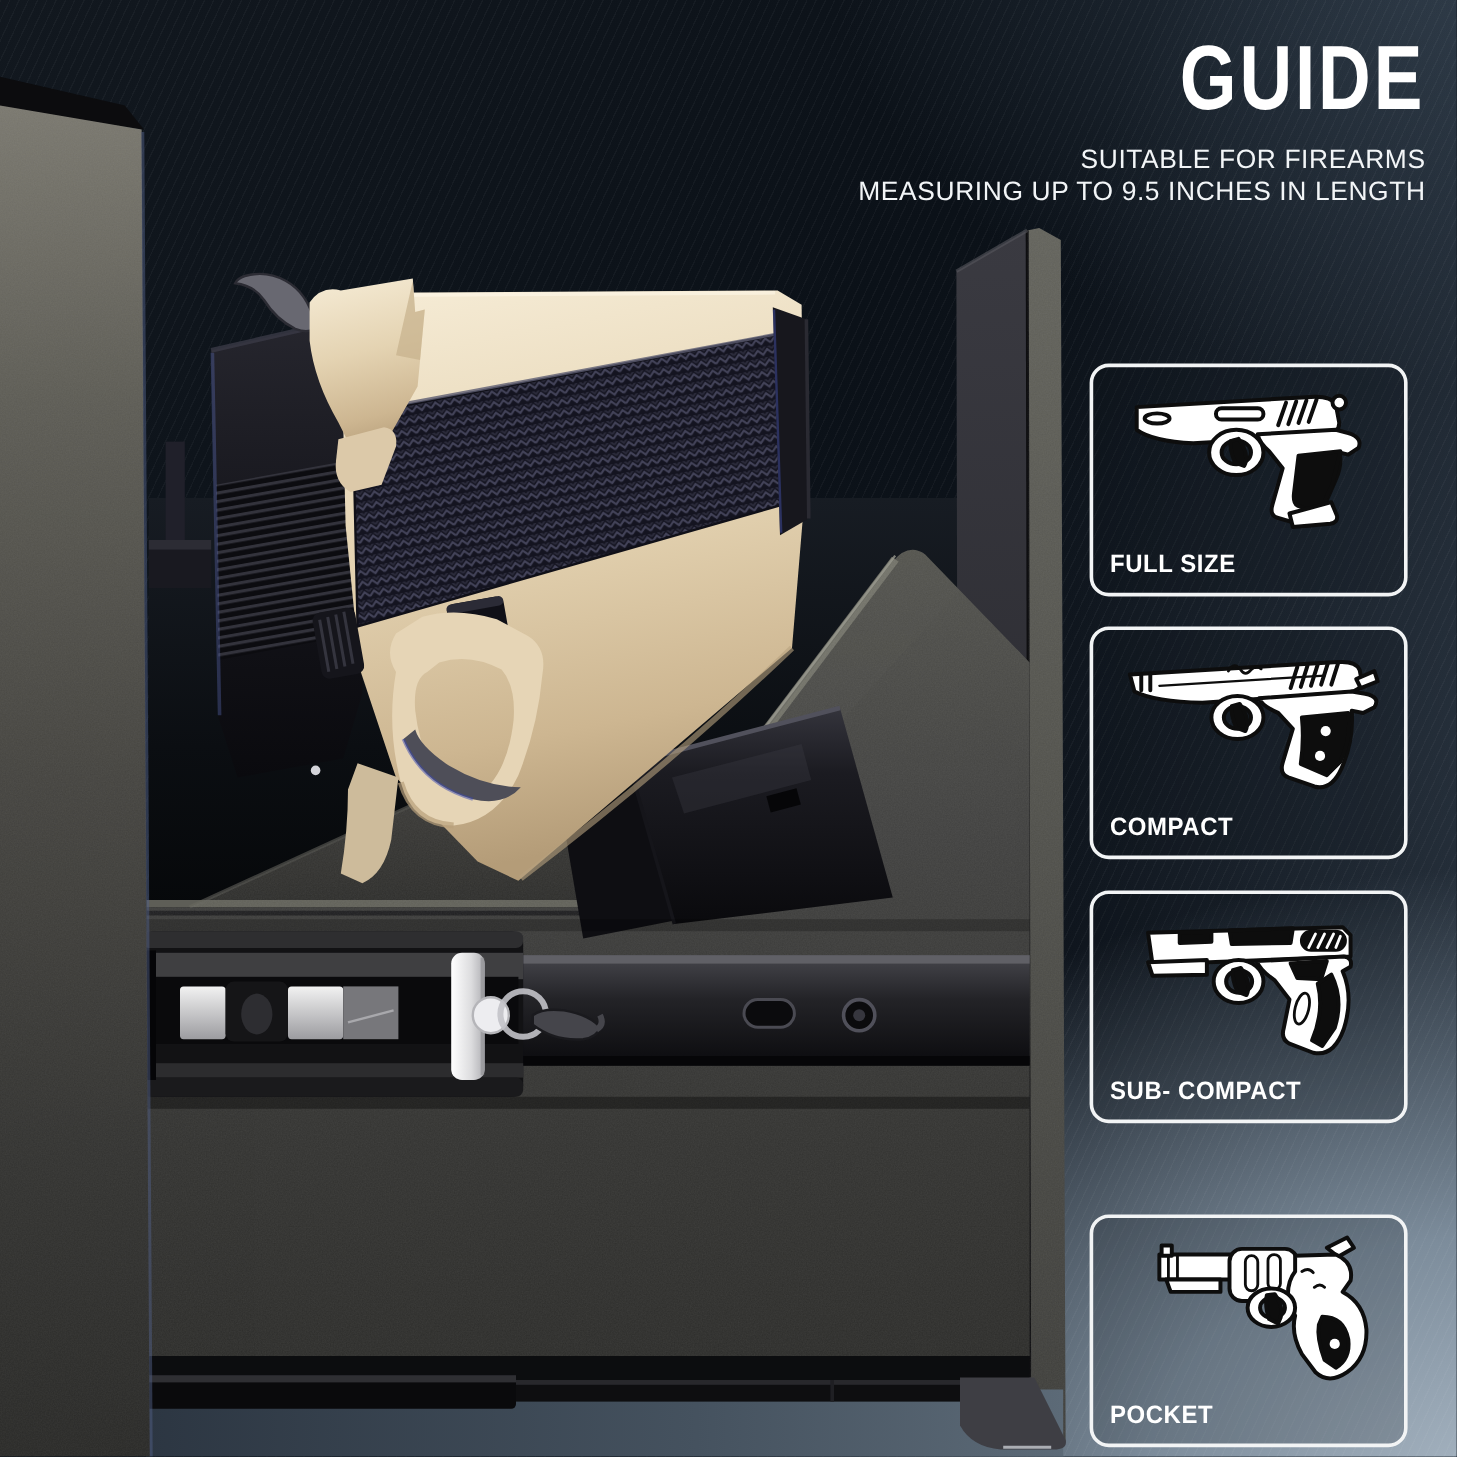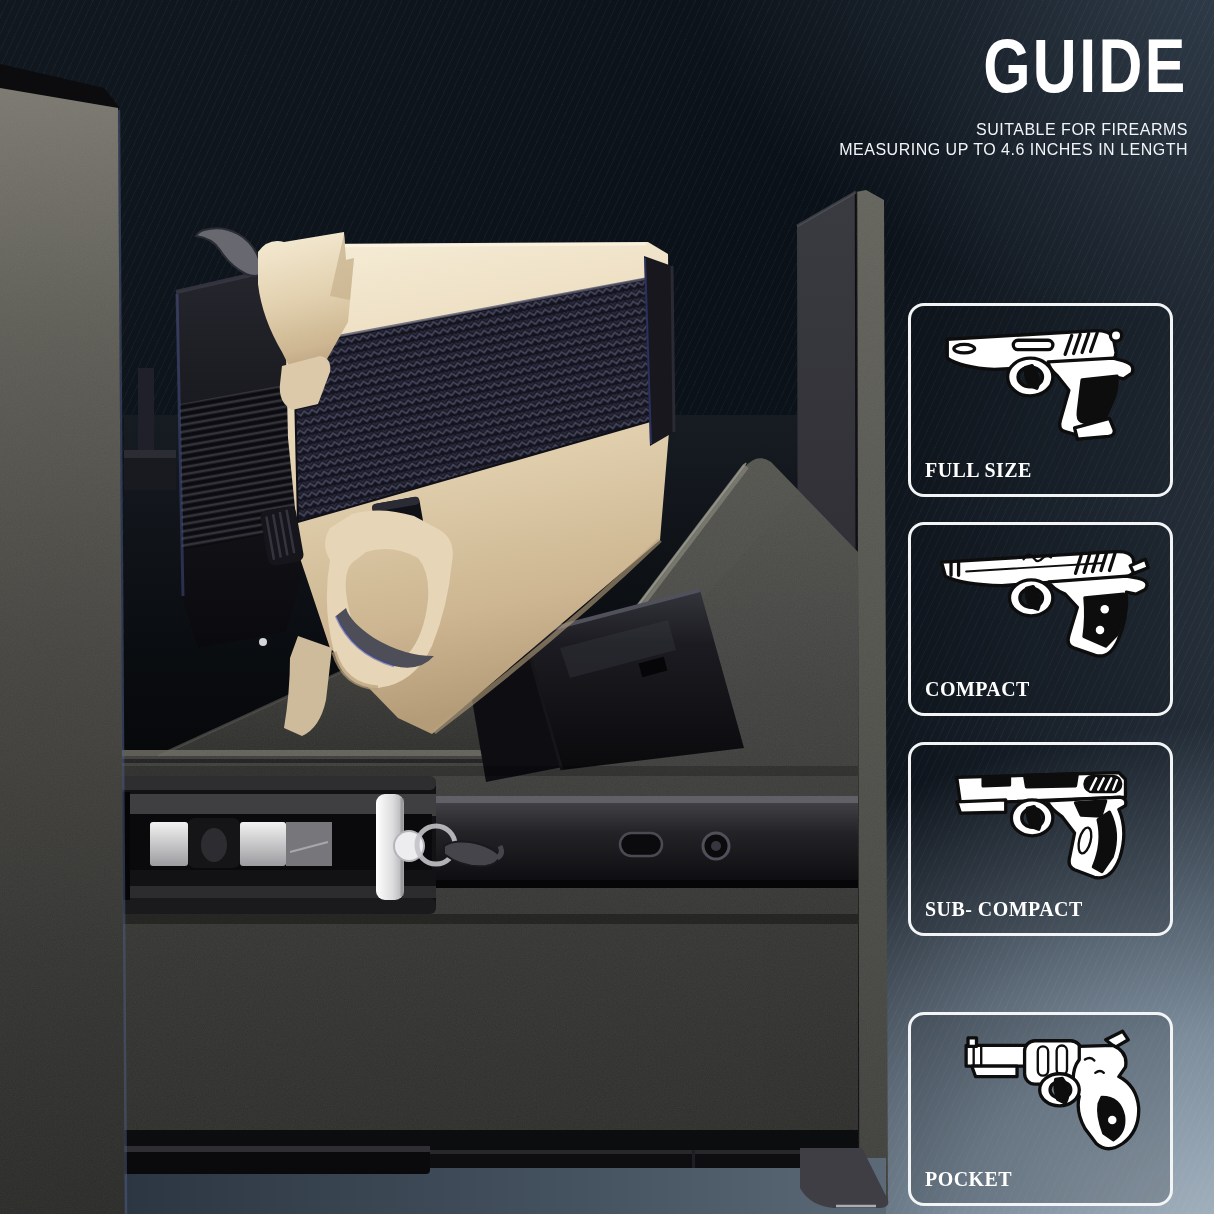--- a/index.html
+++ b/index.html
@@ -20,25 +20,25 @@
     position:absolute;inset:0;opacity:.05;
     background:repeating-linear-gradient(115deg, rgba(255,255,255,.7) 0 1px, transparent 1px 7px);
   }
   .photo{position:absolute;left:0;top:0;}
   .guide-header{position:absolute;top:28px;right:26px;text-align:right;color:#ffffff;z-index:5;}
   .guide-title{
     display:inline-block;font-weight:700;font-size:76px;line-height:1;
     letter-spacing:3px;transform:scaleX(.8);transform-origin:100% 50%;
     color:#ffffff;
   }
-  .guide-subtitle{margin-top:16px;font-size:16px;line-height:1.22;letter-spacing:.5px;color:#f2f5f7;}
+  .guide-subtitle{margin-top:16px;font-size:22px;line-height:1.22;letter-spacing:.5px;color:#f2f5f7;}
   .panel{
     position:absolute;left:908px;width:265px;height:194px;
     border:3px solid #f2f4f5;border-radius:16px;
-    background:rgba(10,16,24,.18);z-index:4;font-family:Liberation Serif, serif;
+    background:rgba(10,16,24,.18);z-index:4;
   }
   .panel-icon{position:absolute;top:5px;left:14px;right:10px;height:132px;}
   .panel-icon svg{width:100%;height:100%;}
   .panel-label{
     position:absolute;left:14px;bottom:11px;color:#ffffff;
     font-weight:700;font-size:21px;letter-spacing:.5px;white-space:nowrap;
     transform:scaleX(.95);transform-origin:left bottom;
   }
 </style>
 </head>
@@ -269,21 +269,21 @@
     </g>
     <g clip-path="url(#wallClip)">
       <rect x="0" y="0" width="1214" height="1214" filter="url(#grain)" opacity=".18"></rect>
     </g>
   </svg>
 
   <header class="guide-header">
     <div class="guide-title">GUIDE</div>
     <div class="guide-subtitle">
       <div>SUITABLE FOR FIREARMS</div>
-      <div>MEASURING UP TO 4.6 INCHES IN LENGTH</div>
+      <div>MEASURING UP TO 9.5 INCHES IN LENGTH</div>
     </div>
   </header>
 
   <div class="panel" style="top:303px">
     <div class="panel-icon">
       <svg viewBox="0 0 230 140" preserveAspectRatio="xMidYMid meet">
         <g stroke="#0d0d0d" stroke-width="3.5" stroke-linejoin="round" stroke-linecap="round" fill="#ffffff">
           <path d="M14,30 L168,21 Q186,20 190,28 L193,44 Q193,53 181,55 L64,62 Q28,60 14,50 Z"></path>
           <ellipse cx="32" cy="40" rx="11" ry="4.5" fill="none"></ellipse>
           <rect x="84" y="31" width="42" height="10" rx="5" fill="none"></rect>

